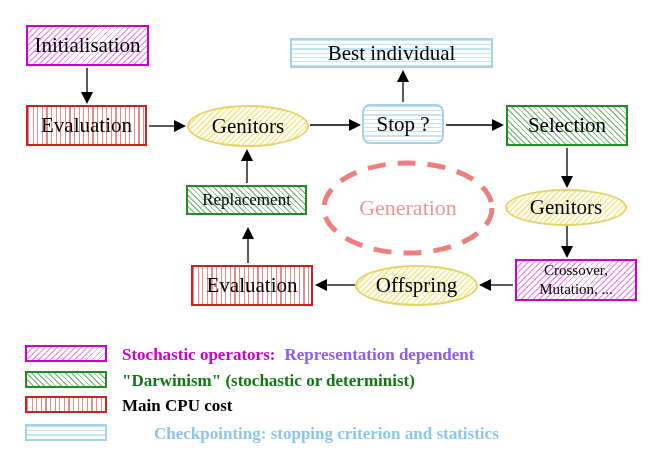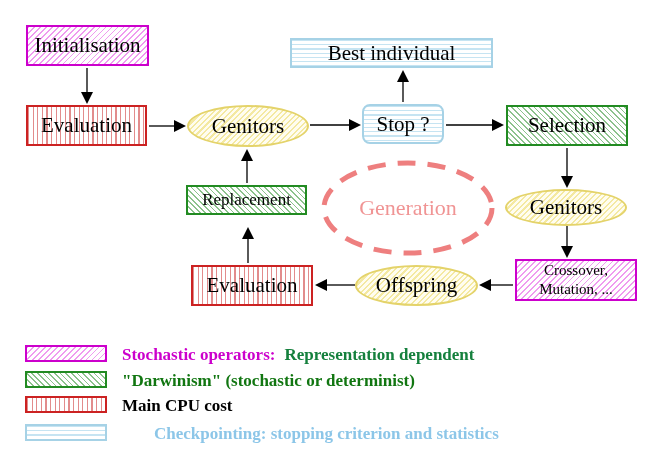--- a/index.html
+++ b/index.html
@@ -89,21 +89,21 @@
     box-sizing: border-box;
     margin-right: 15px;
     flex: none;
   }
   .legend-text {
     font-size: 17px;
     font-weight: bold;
     white-space: nowrap;
   }
   .t-magenta { color: #cc00cc; }
-  .t-yellow  { color: #15803d; margin-left: 9px; }
+  .t-yellow  { color: #8b5cf6; margin-left: 9px; }
   .t-green   { color: #117611; }
   .t-red     { color: #000000; }
   .t-cyan    { color: #8cc6e8; }
 
   .small-17 { font-size: 17px; }
   .small-15 { font-size: 15px; line-height: 1.3; }
 </style>
 </head>
 <body>
 

